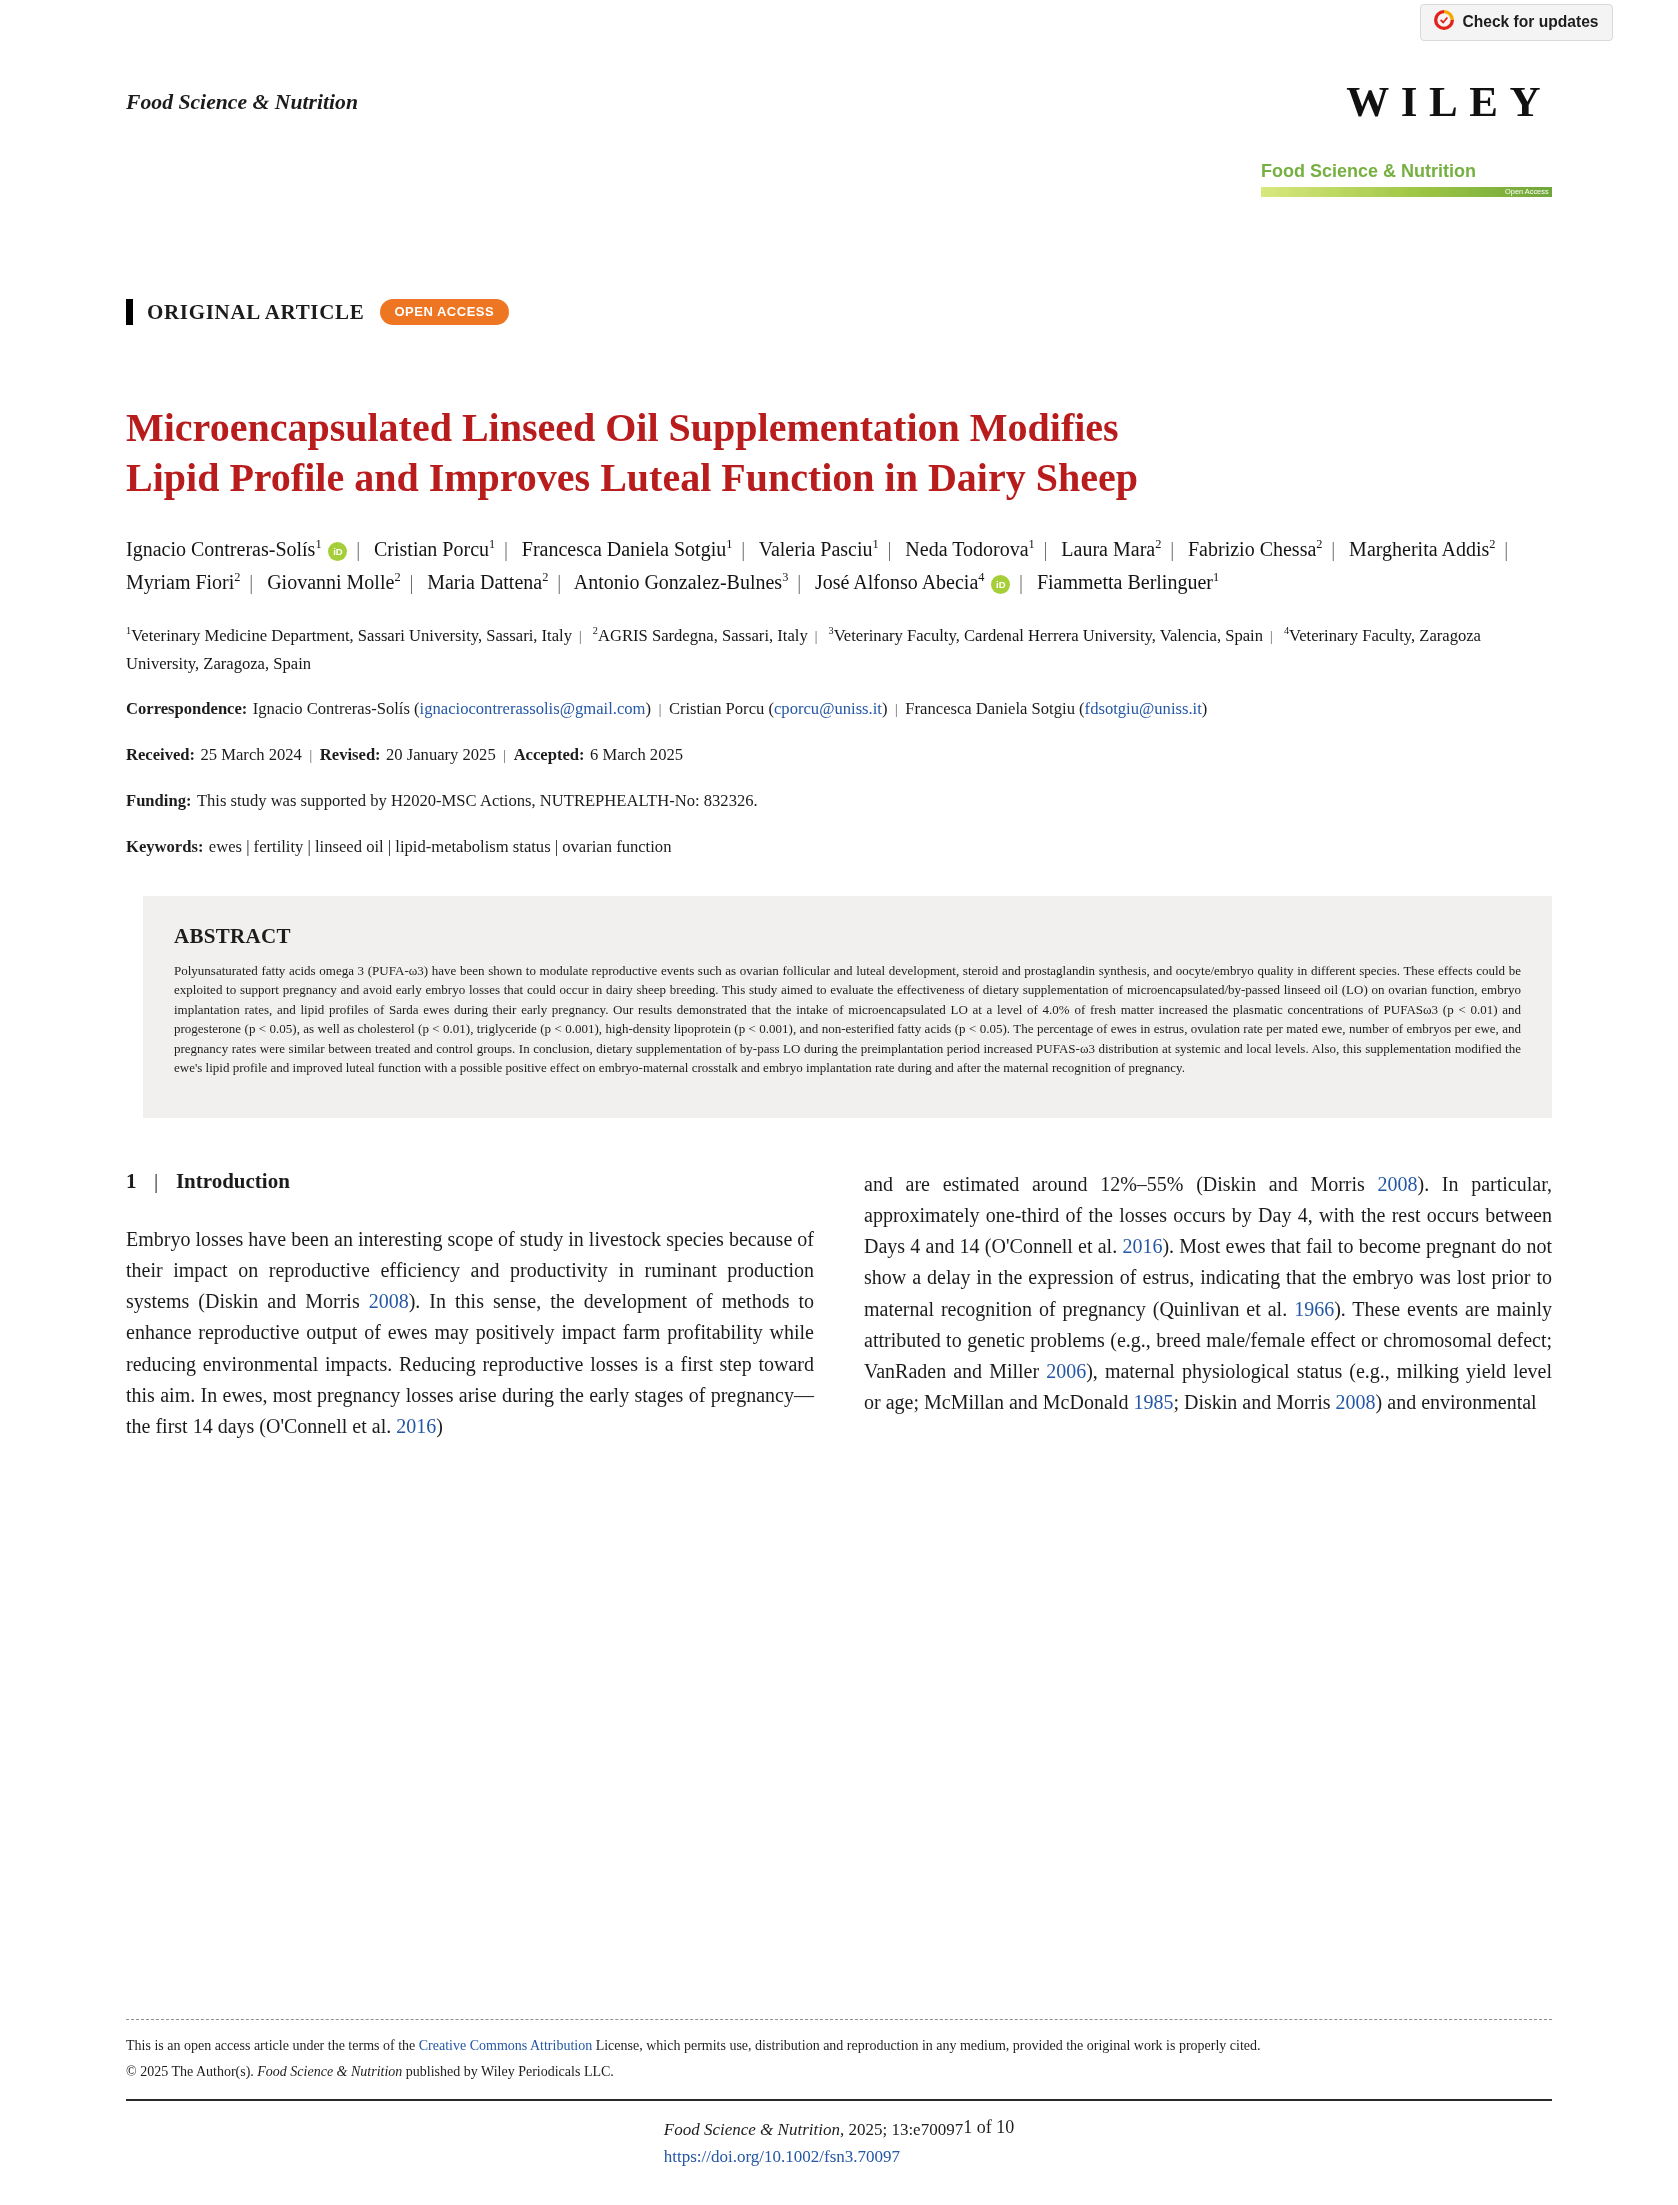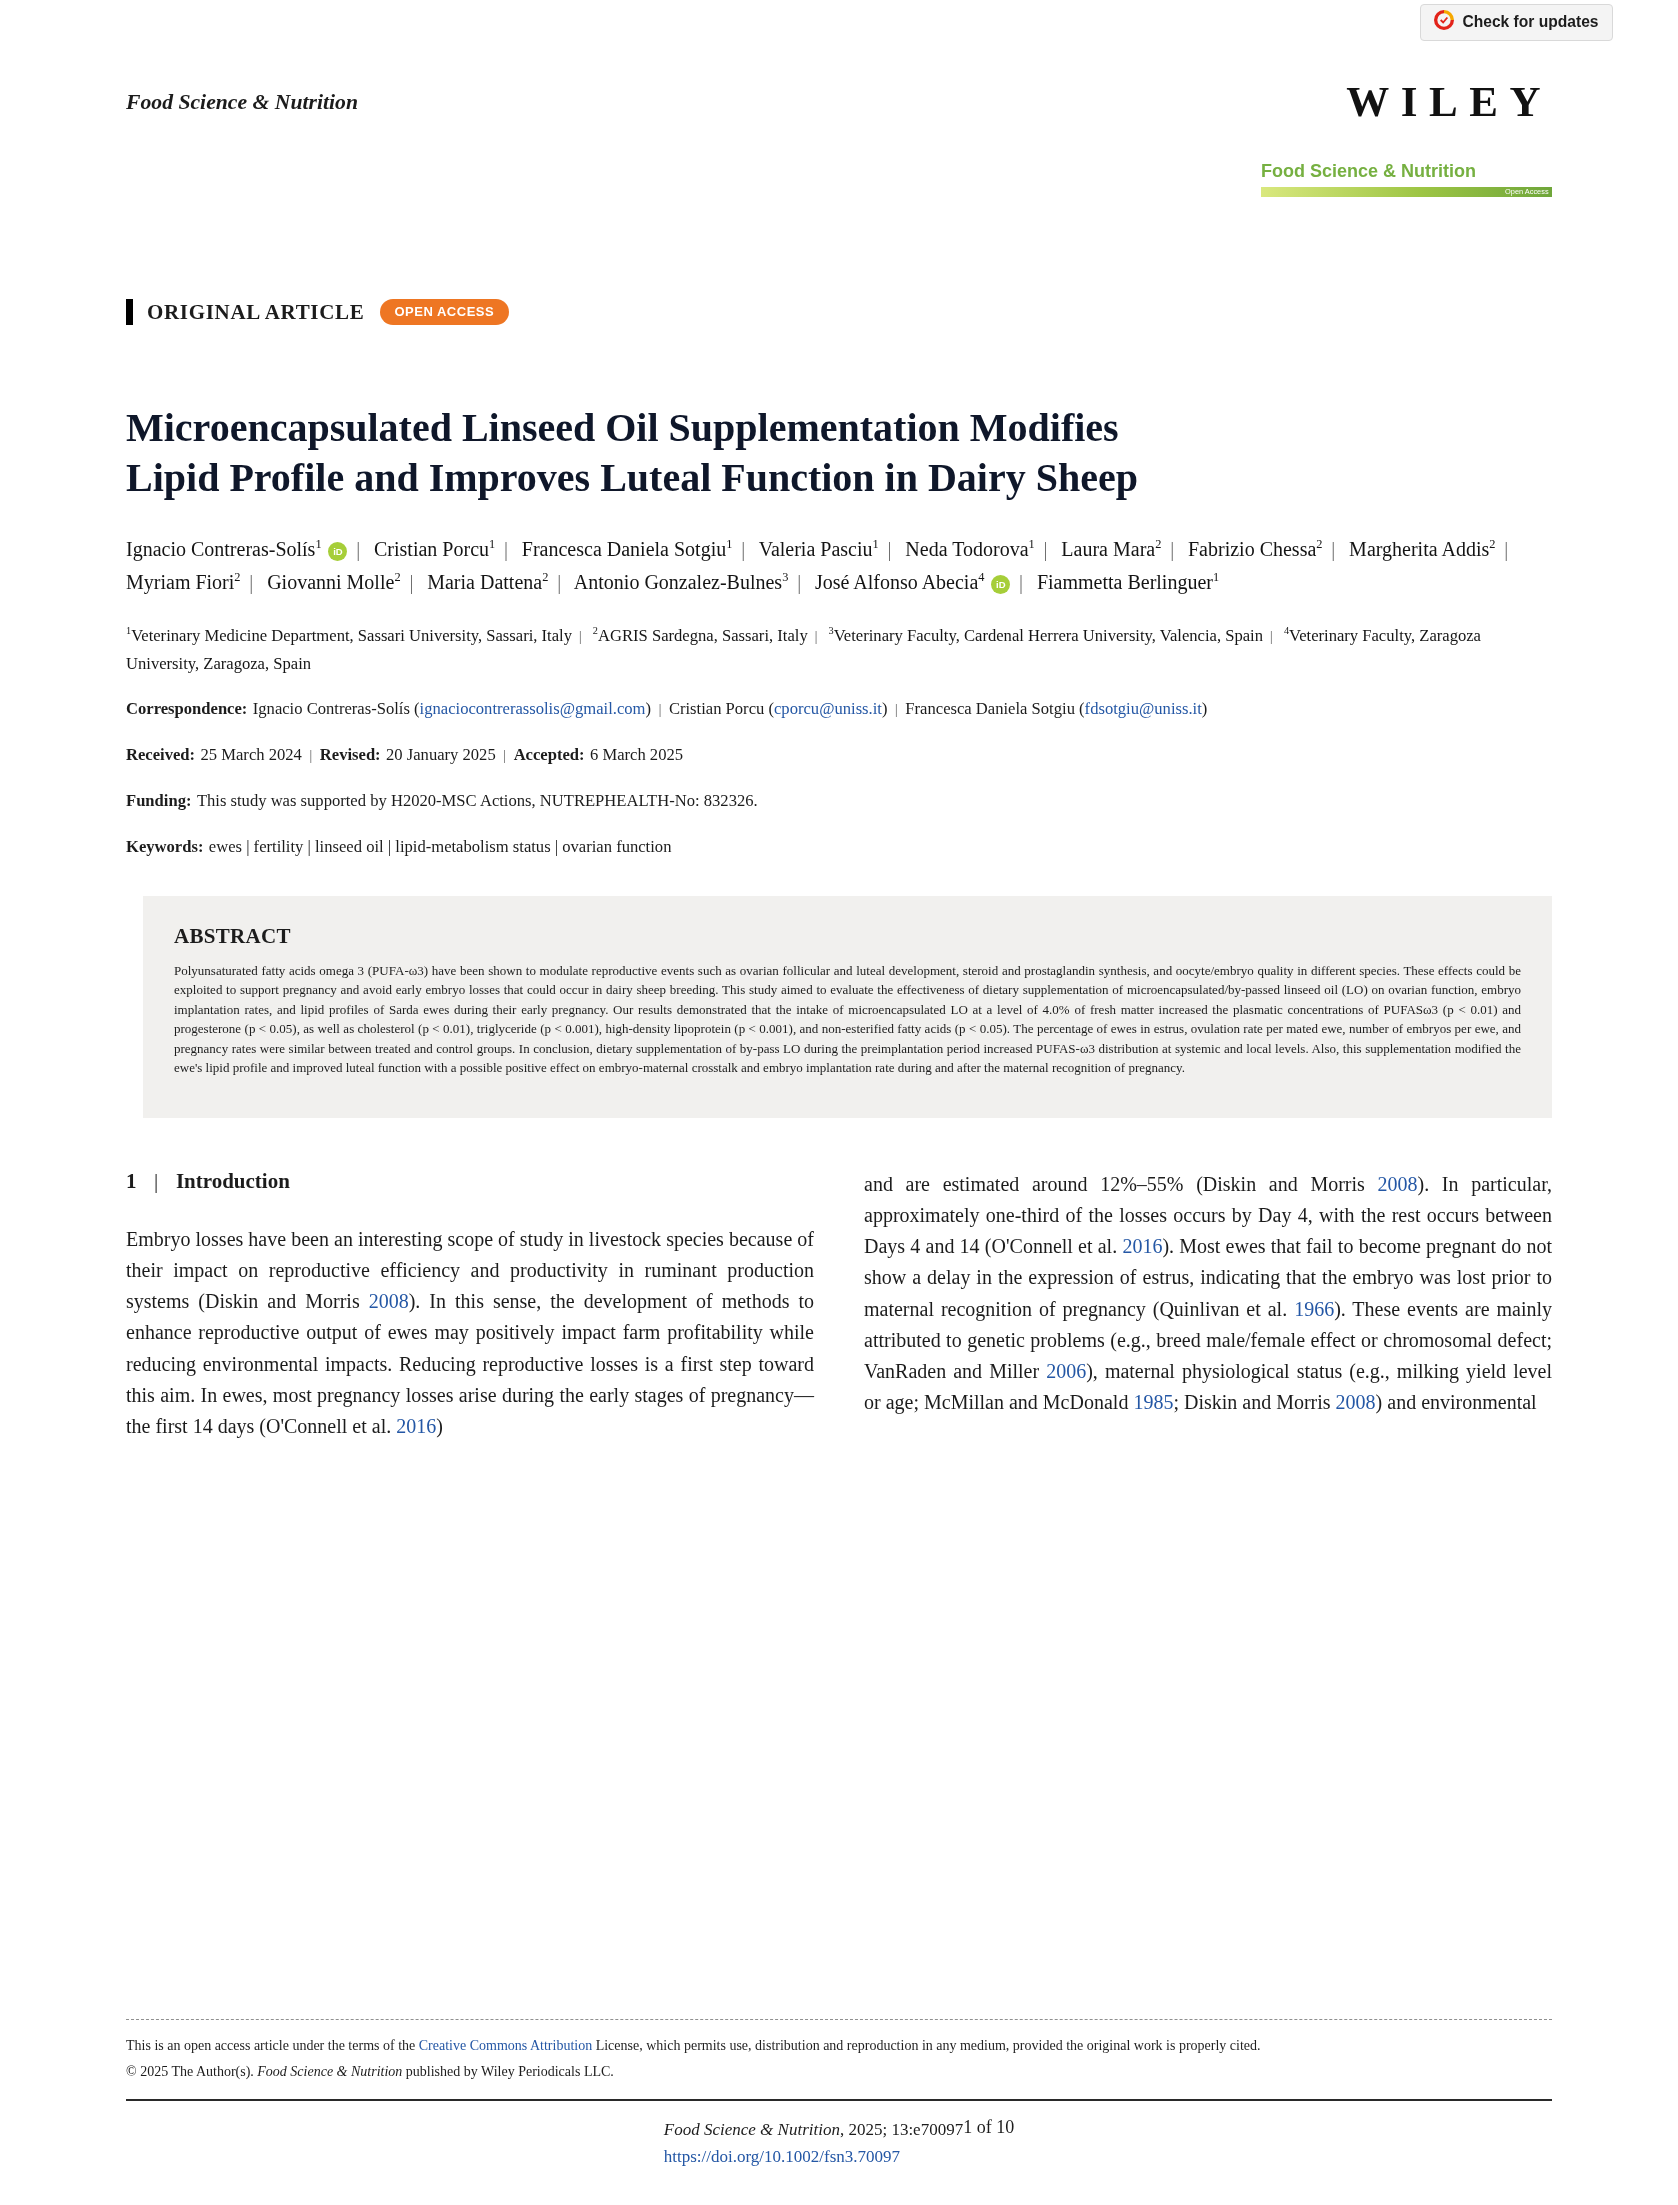--- a/index.html
+++ b/index.html
@@ -57,21 +57,21 @@
   .type-label { font-size: 21px; font-weight: bold; letter-spacing: 0.7px; }
   .oa-pill {
     margin-left: 15px;
     background: #ee7623; color: #ffffff; border-radius: 676px;
     font-family: "Liberation Sans", sans-serif;
     font-size: 13px; font-weight: bold; letter-spacing: 0.5px;
     padding: 5.4px 15px 6px;
   }
 
   
-  .title { margin-top: 78px; font-size: 40px; font-weight: bold; line-height: 1.24; color: #0f172a; }
+  .title { margin-top: 78px; font-size: 40px; font-weight: bold; line-height: 1.24; color: #b91c1c; }
 
   
   .authors { margin-top: 31px; font-size: 20px; line-height: 1.62; color: #141414; }
   .sep { color: #707070; padding: 0 8.8px; }
   sup { font-size: 62%; vertical-align: super; line-height: 0; }
   .orcid {
     display: inline-flex; align-items: center; justify-content: center;
     width: 19px; height: 19px; border-radius: 50%;
     background: #a6ce39; color: #ffffff;
     font-family: "Liberation Sans", sans-serif; font-size: 9.5px; font-weight: bold;

